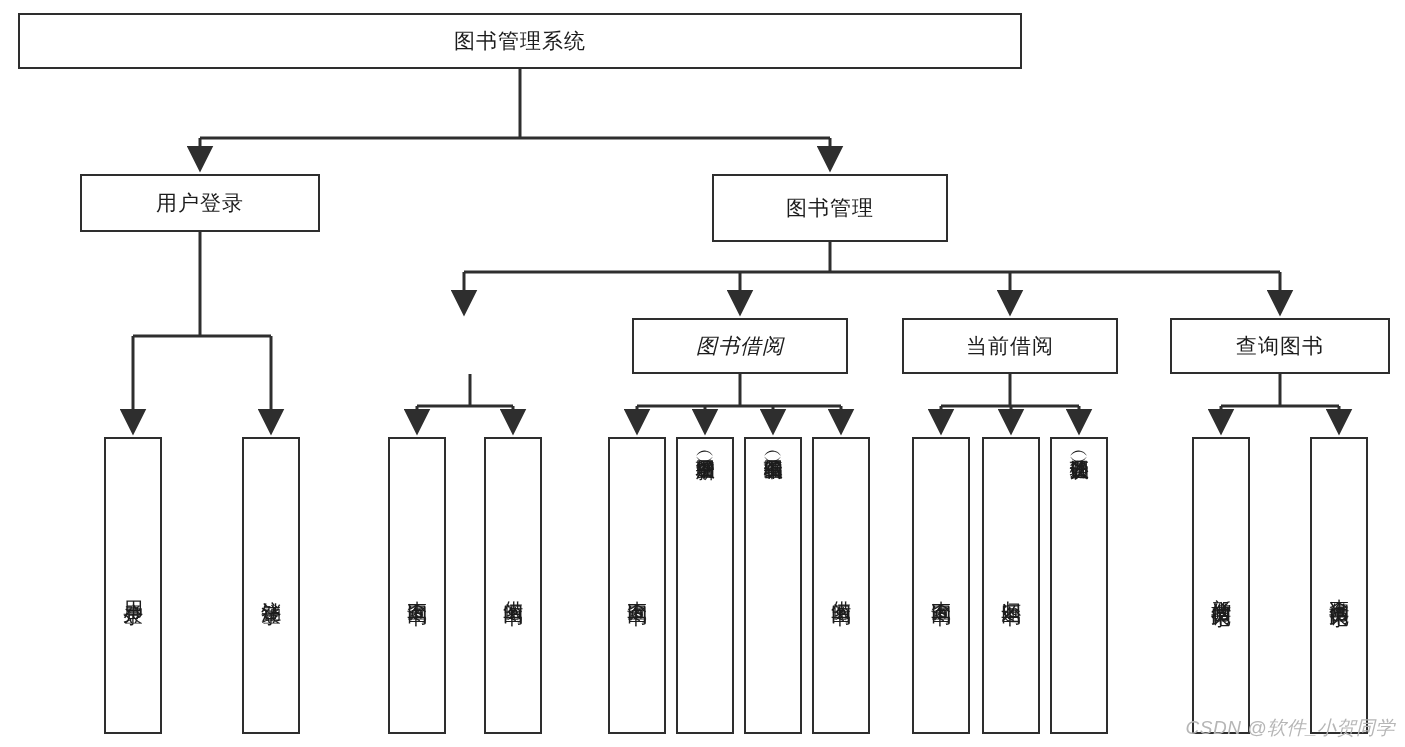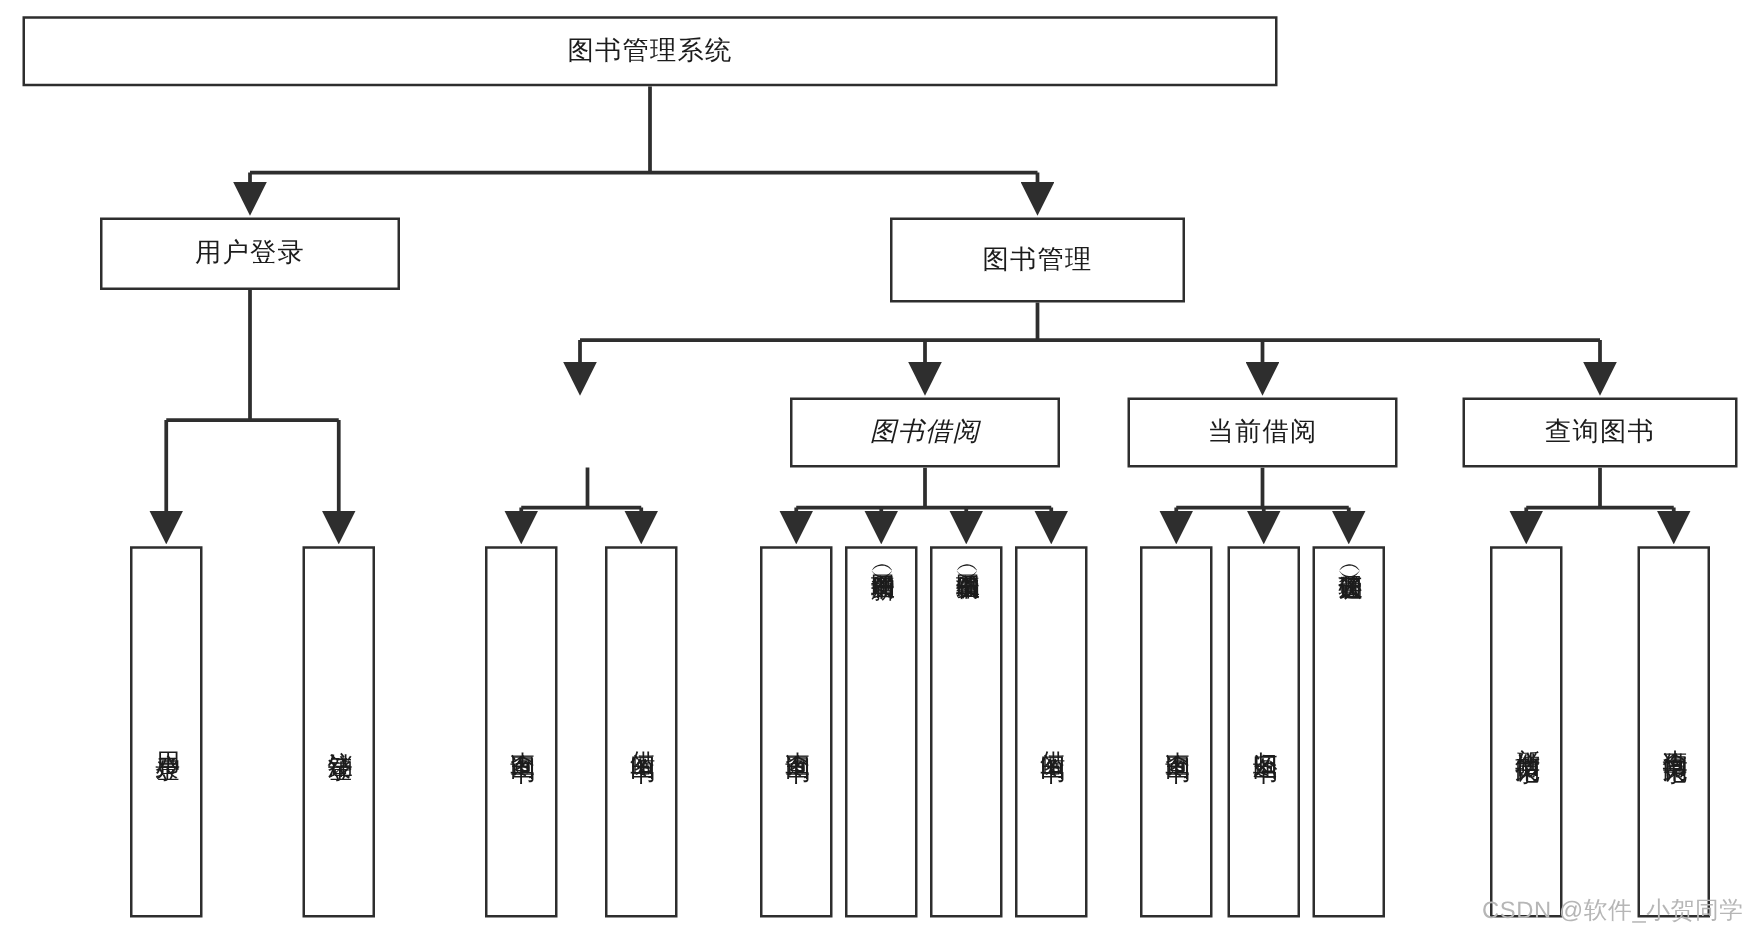--- a/index.html
+++ b/index.html
@@ -67,20 +67,21 @@
     pointer-events: none;
   }
   .watermark {
     position: absolute;
     right: 10px;
     bottom: 6px;
     font-size: 19px;
     color: #b6b6b6;
     letter-spacing: 0.5px;
     white-space: nowrap;
+    font-style: italic;
   }
 </style>
 </head>
 <body style="background: rgb(255, 255, 255);">
 
 <div id="diagram-root">
 
   <svg class="connectors" viewBox="0 0 1405 747">
     <defs>
       <marker id="arrow" viewBox="0 0 12 12" refX="10" refY="6" markerWidth="9" markerHeight="9" orient="auto-start-reverse">

